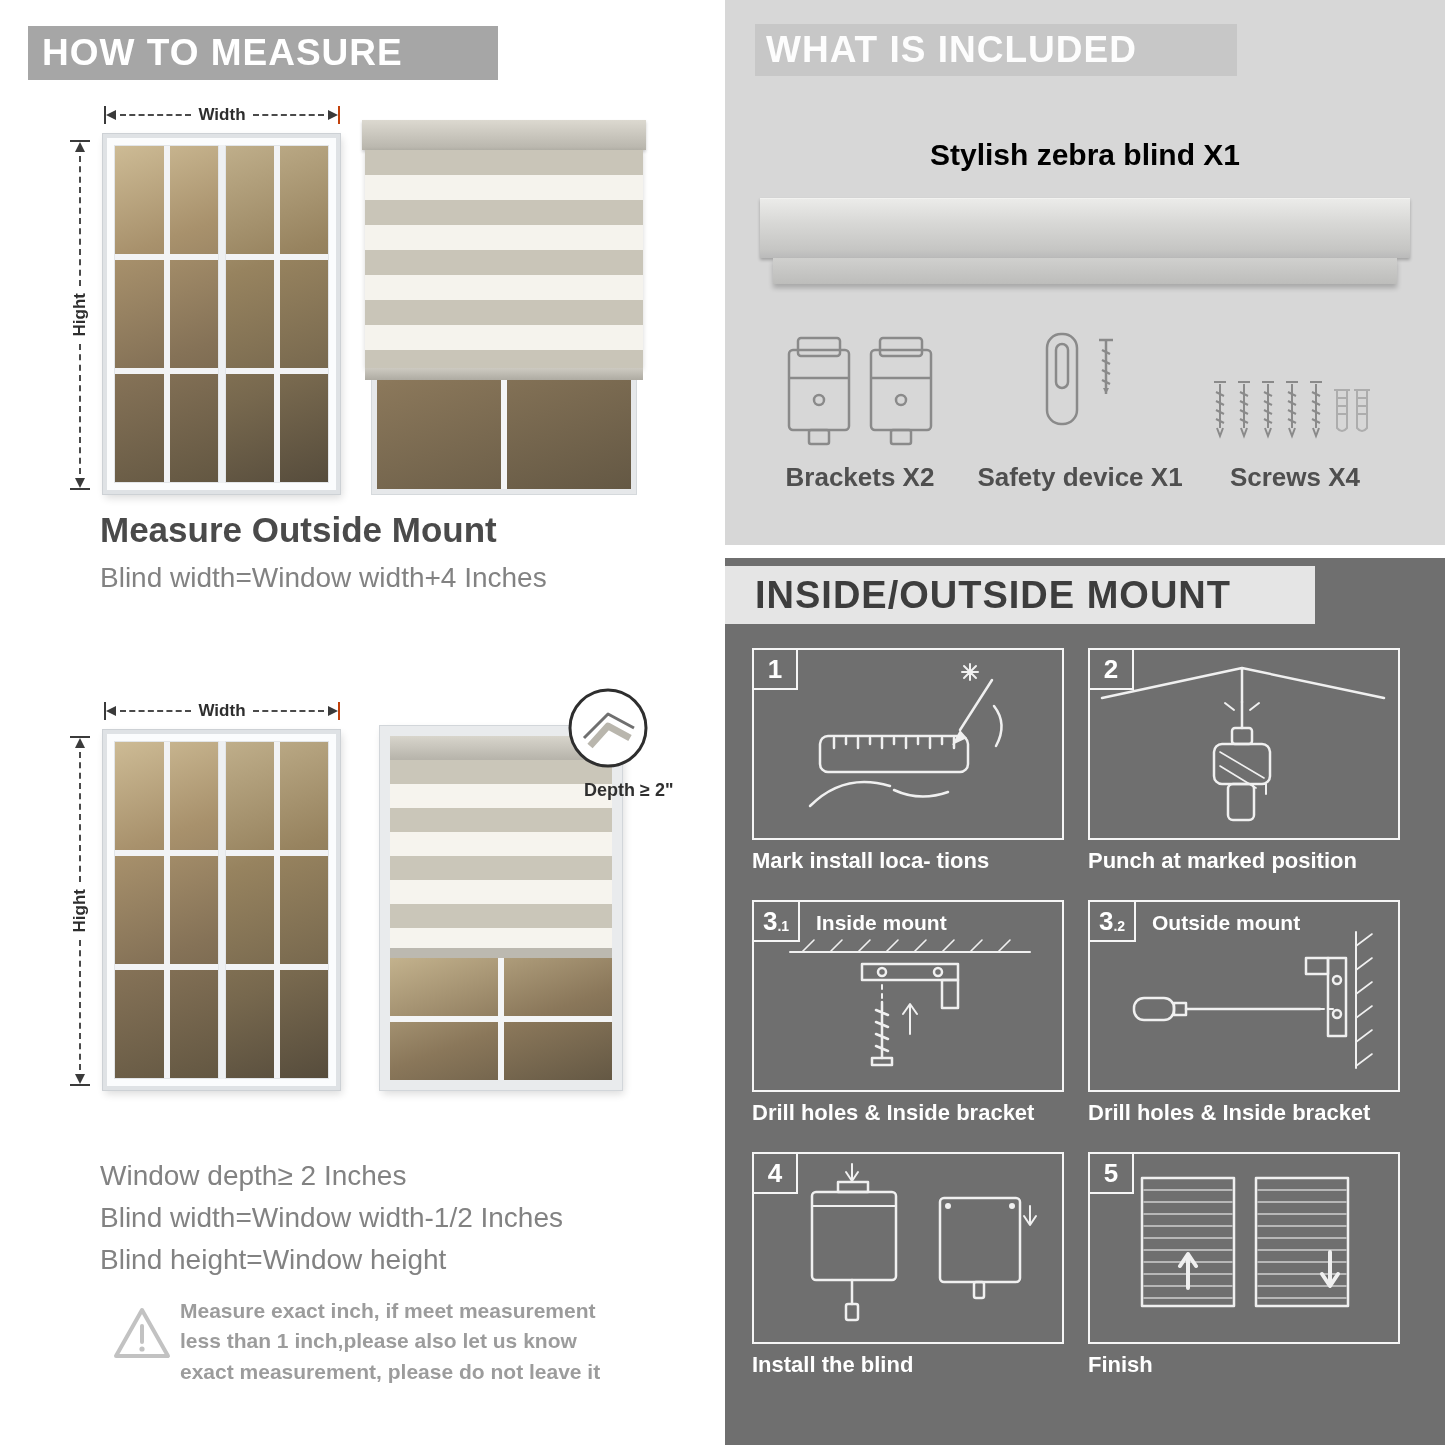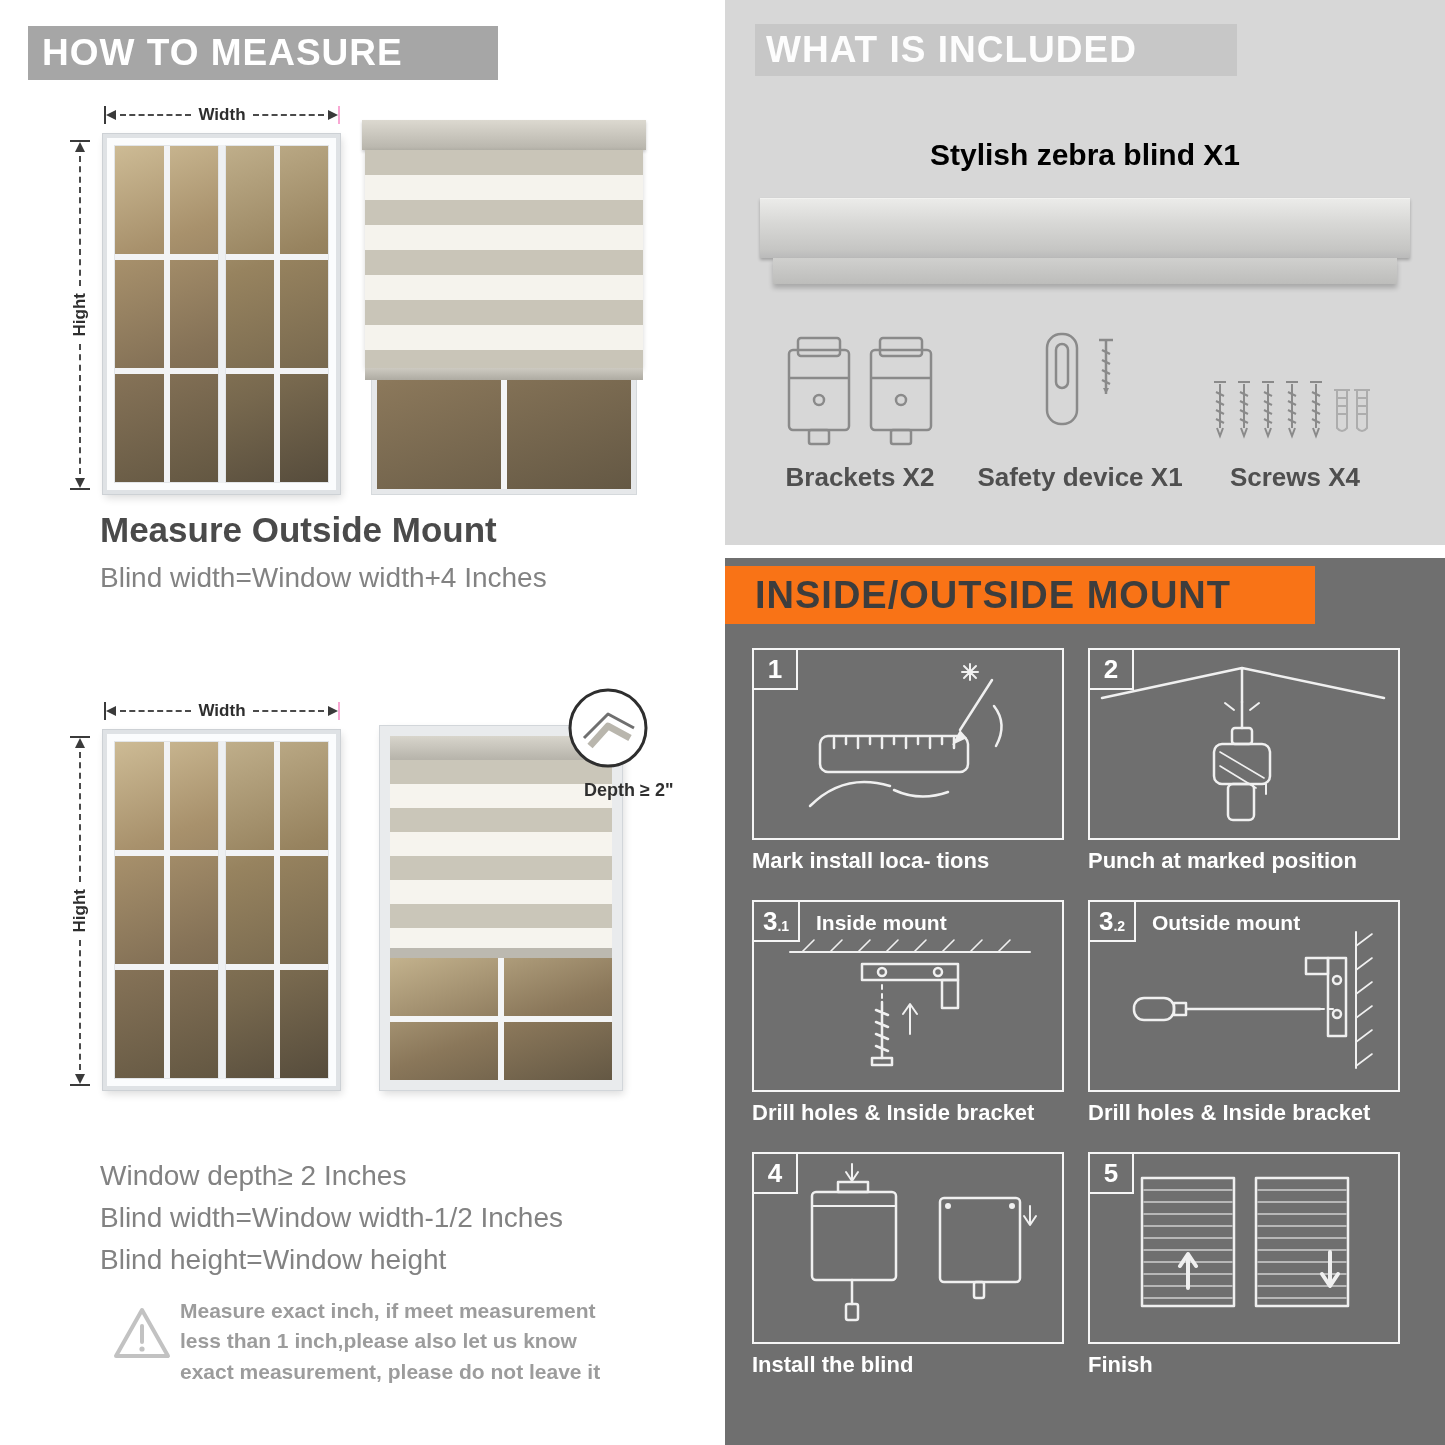--- a/index.html
+++ b/index.html
@@ -10,21 +10,21 @@
 
   
   .banner{background:#a6a6a6;color:#fff;font-weight:700;font-size:37px;line-height:54px;
           padding-left:14px;letter-spacing:1px;white-space:nowrap}
   .sec-title{font-size:35px;font-weight:700;color:#4a4a4a;white-space:nowrap}
   .m-line{font-size:28px;font-weight:400;color:#828282;white-space:nowrap}
   .note-text{font-size:21px;font-weight:700;color:#9c9c9c;line-height:1.45}
 
   
   .h-arrow{display:flex;align-items:center;height:18px;border-left:2px solid #3a3a3a;
-           border-right:2px solid #f9a8d4;gap:4px}
+           border-right:2px solid #c2410c;gap:4px}
   .v-arrow{display:flex;flex-direction:column;align-items:center;width:20px;
            border-top:2px solid #3a3a3a;border-bottom:2px solid #3a3a3a;gap:4px}
   .hdash{flex:1;height:0;border-top:2px dashed #4a4a4a}
   .vdash{flex:1;width:0;border-left:2px dashed #4a4a4a}
   .arrow-label{font-size:17px;font-weight:700;color:#2e2e2e;margin:0 3px;white-space:nowrap}
   .arrow-label.vert{writing-mode:vertical-rl;transform:rotate(180deg);margin:3px 0}
   .tri-l{width:0;height:0;border-top:5px solid transparent;border-bottom:5px solid transparent;border-right:10px solid #3a3a3a}
   .tri-r{width:0;height:0;border-top:5px solid transparent;border-bottom:5px solid transparent;border-left:10px solid #3a3a3a}
   .tri-u{width:0;height:0;border-left:5px solid transparent;border-right:5px solid transparent;border-bottom:10px solid #3a3a3a}
   .tri-d{width:0;height:0;border-left:5px solid transparent;border-right:5px solid transparent;border-top:10px solid #3a3a3a}
@@ -73,21 +73,21 @@
   .inc-section{background:#d7d7d7}
   .inc-banner{background:#c7c7c7;color:#fdfdfd;font-weight:700;font-size:37px;line-height:52px;
       padding-left:11px;letter-spacing:1px;white-space:nowrap}
   .product-label{font-size:30px;font-weight:700;color:#000000;text-align:center}
   .headrail{background:linear-gradient(180deg,#ebebe9 0%,#d8d8d6 40%,#c6c6c4 85%,#bababa 100%);
       border-top:1px solid #f2f2f0;box-shadow:0 2px 3px rgba(0,0,0,.25)}
   .valance{background:linear-gradient(180deg,#d0d0ce,#bdbdbb);box-shadow:0 4px 5px rgba(0,0,0,.22)}
   .inc-label{font-size:26px;font-weight:700;color:#4f4f4f;text-align:center;white-space:nowrap}
 
   .mount-section{background:#6f6f6f}
-  .mount-banner{background:#f97316;color:#3d3d3d;font-weight:700;font-size:38px;line-height:58px;
+  .mount-banner{background:#e5e5e5;color:#3d3d3d;font-weight:700;font-size:38px;line-height:58px;
       padding-left:30px;letter-spacing:1px;white-space:nowrap}
   .panel{position:absolute;width:312px;height:192px;border:2px solid #f5f5f5}
   .pcorner{position:absolute;top:0;left:0;min-width:44px;height:40px;border-right:2px solid #f5f5f5;
       border-bottom:2px solid #f5f5f5;color:#fff;font-size:26px;font-weight:700;
       display:flex;align-items:center;justify-content:center;padding:0 9px}
   .psub{font-size:14px;margin-top:9px}
   .plabel{position:absolute;top:9px;left:62px;color:#fff;font-size:21px;font-weight:700;white-space:nowrap}
   .pcaption{position:absolute;width:330px;color:#fff;font-size:22px;font-weight:700;white-space:nowrap}
   .step-art{position:absolute;left:0;top:0;width:100%;height:100%}
 </style>

